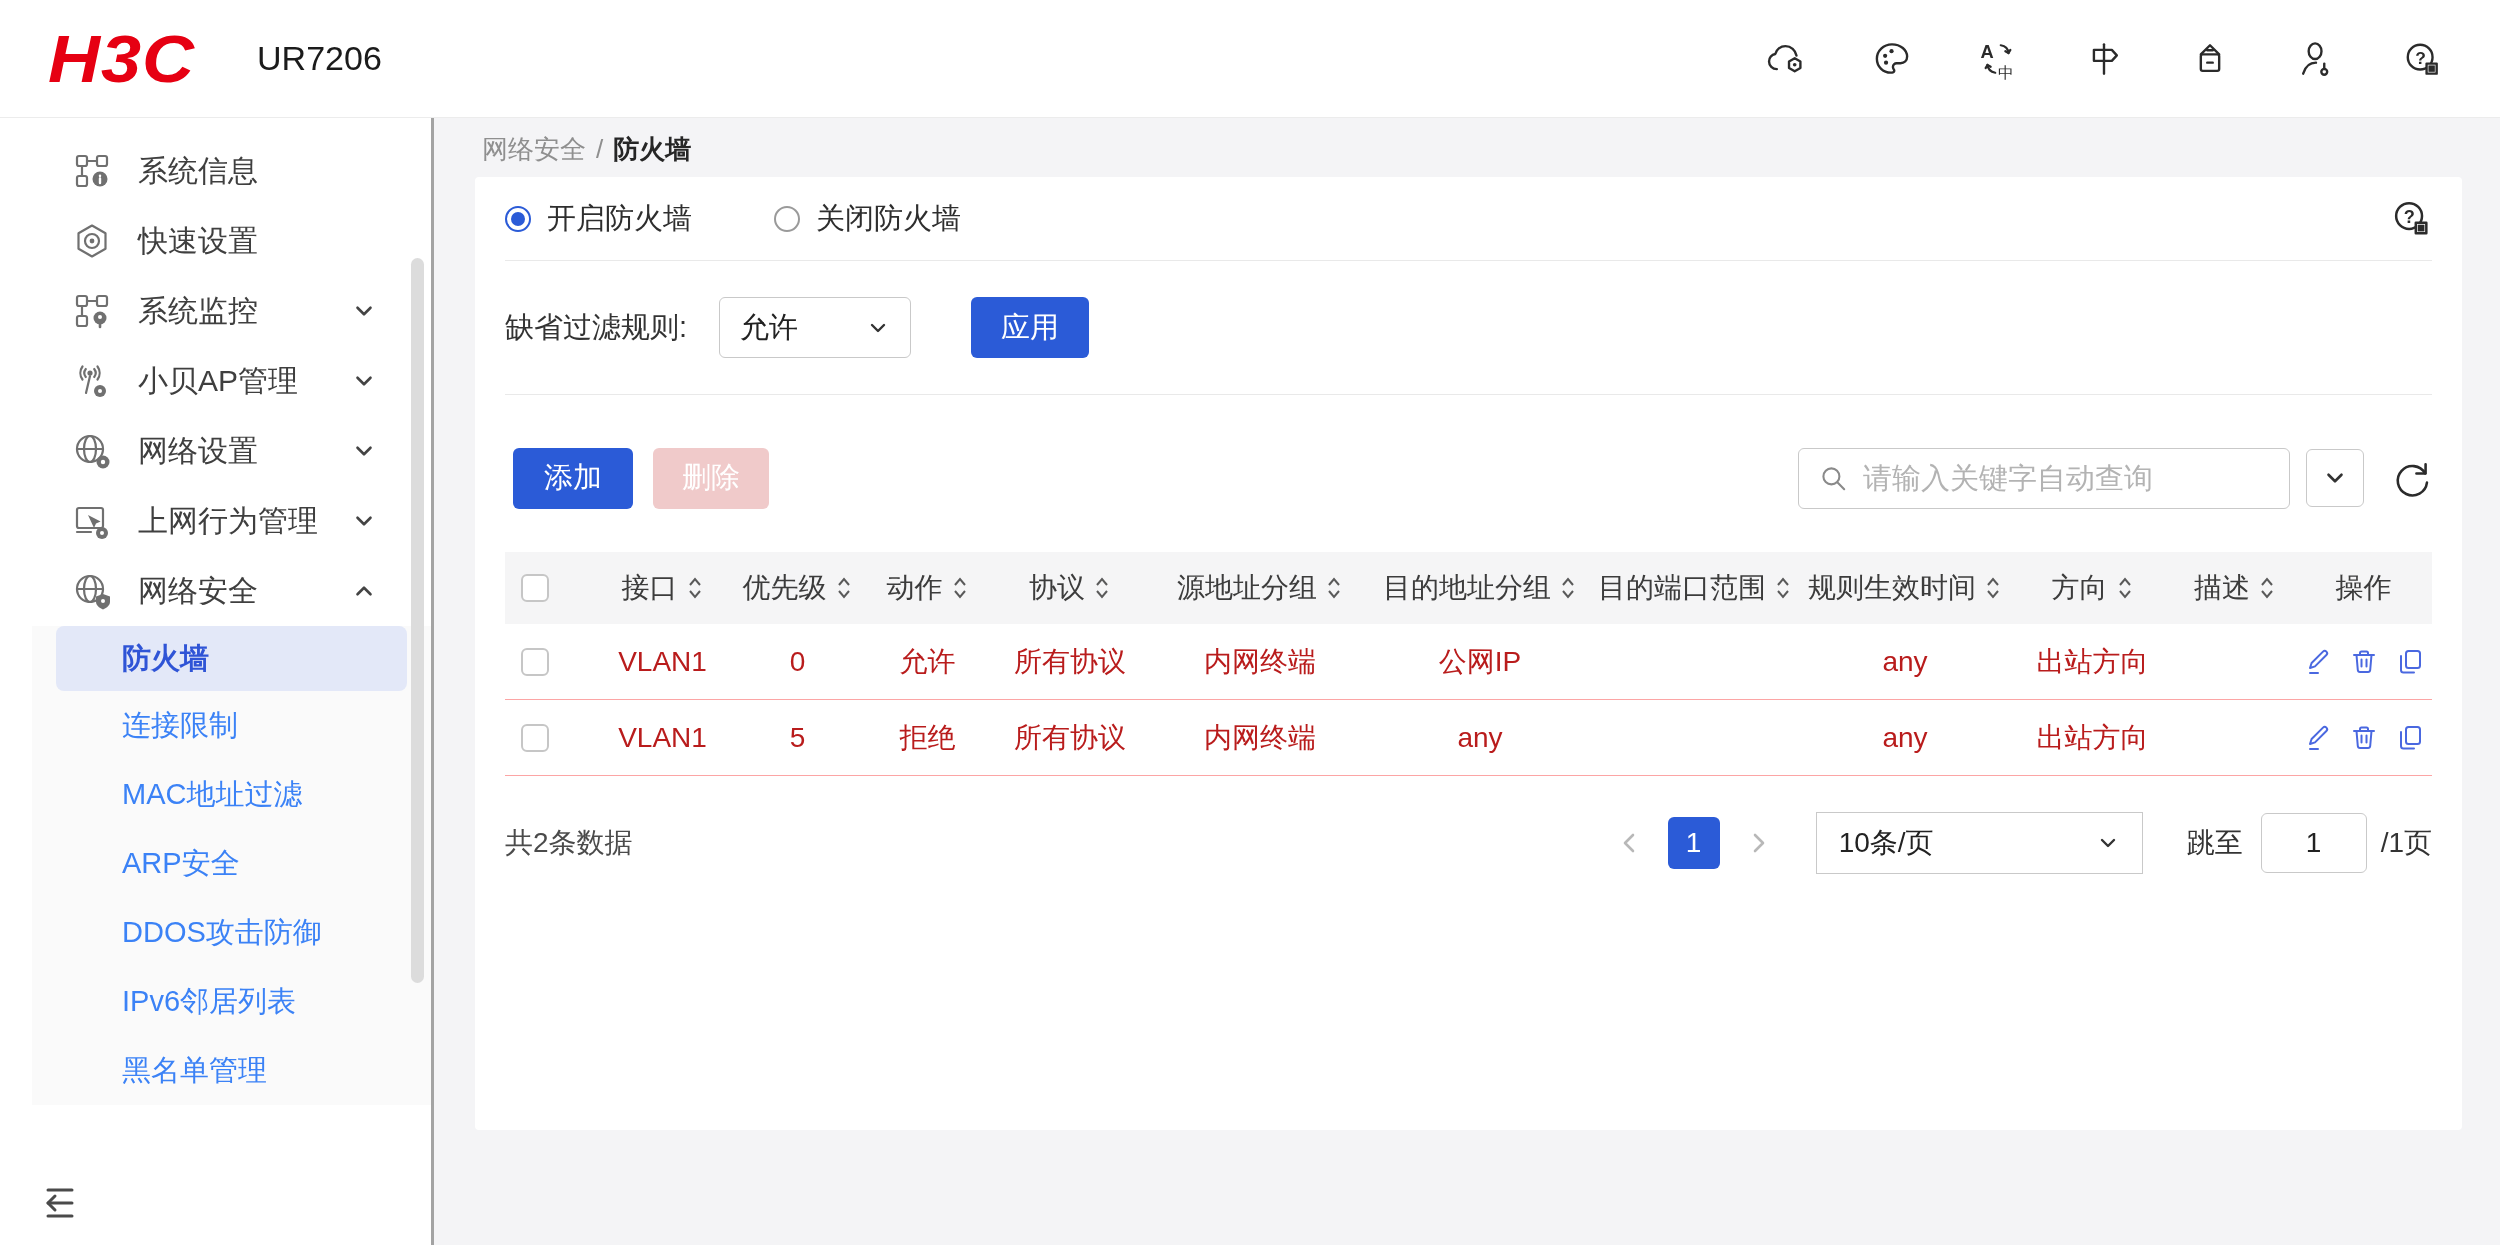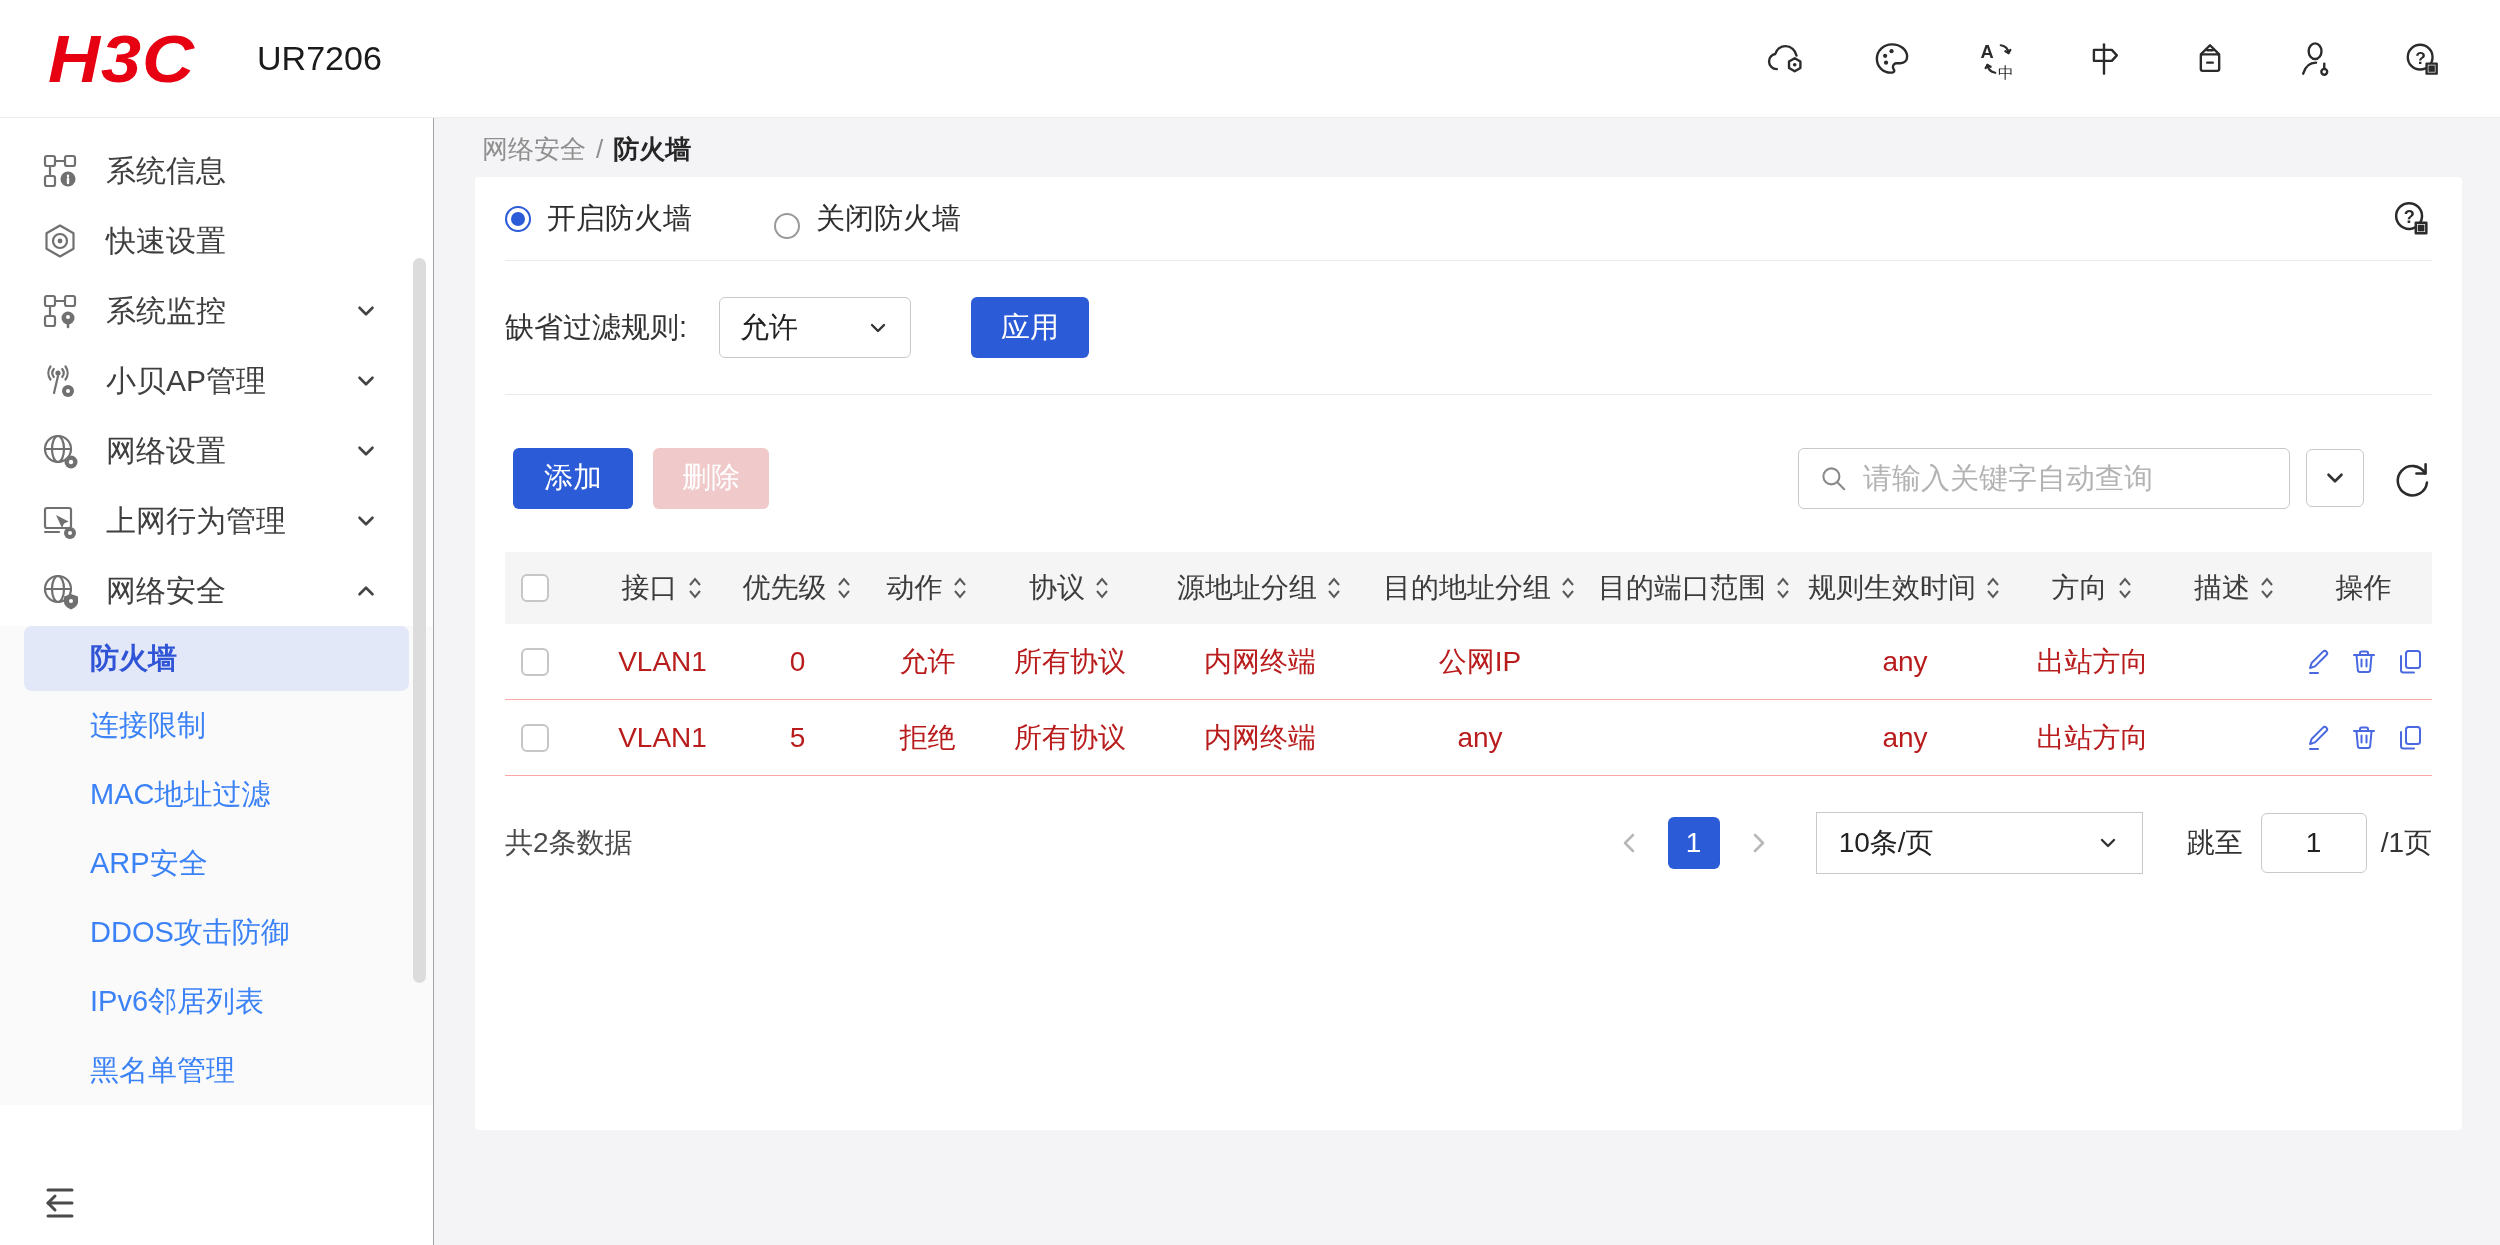--- a/index.html
+++ b/index.html
@@ -25,21 +25,21 @@
     user-select:none;
   }
   .product-name { margin-left:62px; font-size:34px; color:#1b1b1b; }
   .topbar-icons { margin-left:auto; margin-right:56px; display:flex; align-items:center; gap:62px; }
   .tb-icon { width:44px; height:44px; display:flex; align-items:center; justify-content:center; cursor:pointer; }
   .tb-icon svg { width:44px; height:44px; }
 
   
   .sidebar {
     position:absolute; left:0; top:118px; width:434px; height:1127px;
-    background:#fff; border-right:1px solid #a3a3a3;
+    background:#fff; border-right:3px solid #a3a3a3;padding-left:32px;
   }
   .menu { padding-top:18px; }
   .menu-item {
     height:70px; display:flex; align-items:center;
     padding:0 54px 0 40px; cursor:pointer;
   }
   .menu-item .mi-icon { width:40px; height:40px; flex:0 0 40px; }
   .menu-item .mi-label { margin-left:26px; font-size:30px; color:#3f3f3f; }
   .menu-item .mi-chevron { margin-left:auto; width:26px; height:26px; }
   .submenu { background:#fafafa; }
@@ -67,21 +67,21 @@
   .card {
     position:absolute; left:475px; top:177px; width:1987px; height:953px;
     background:#fff; border-radius:4px; padding:0 30px;
   }
   .card-help { position:absolute; top:18px; right:28px; width:46px; height:46px; cursor:pointer; }
 
   .row-radios {
     height:84px; display:flex; align-items:center; border-bottom:1px solid #e9e9e9;
   }
   .radio-group { display:flex; align-items:center; cursor:pointer; }
-  .radio-group + .radio-group { margin-left:82px;align-items:flex-end; }
+  .radio-group + .radio-group { margin-left:82px; }
   .radio {
     width:26px; height:26px; border-radius:50%; border:2px solid #9a9a9a; background:#fff;
     display:flex; align-items:center; justify-content:center;
   }
   .radio.checked { border-color:#2b5bd7; }
   .radio.checked::after { content:""; width:14px; height:14px; border-radius:50%; background:#2b5bd7; }
   .radio-label { margin-left:16px; font-size:29px; color:#2e2e2e; }
 
   .row-filter {
     height:134px; display:flex; align-items:center; border-bottom:1px solid #e9e9e9;

